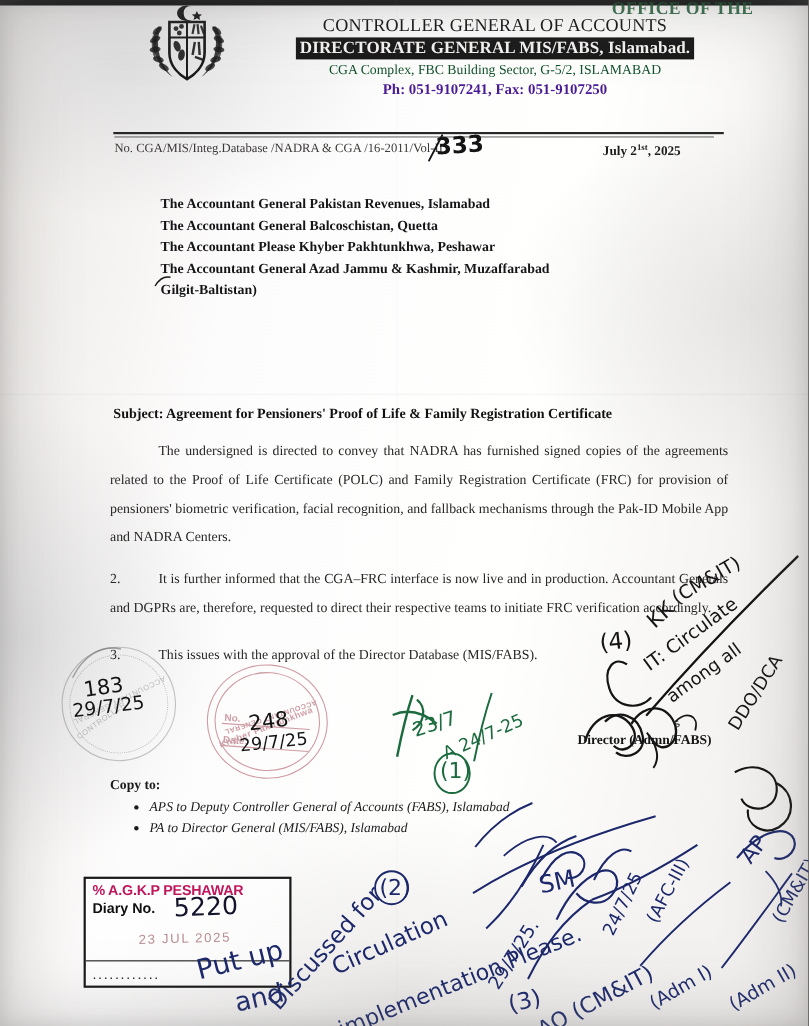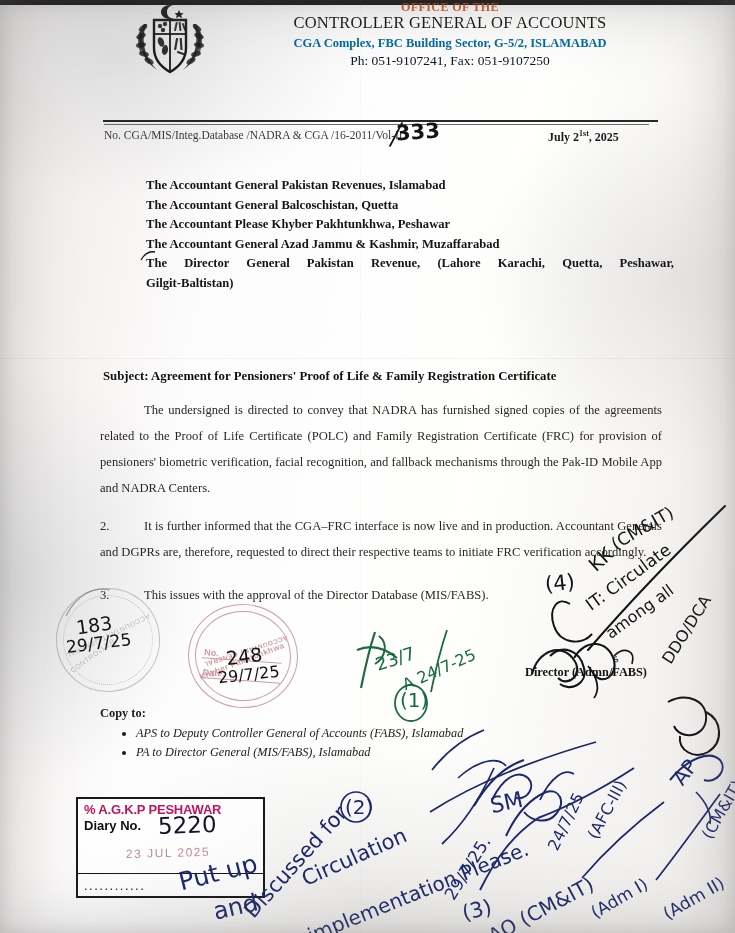--- a/index.html
+++ b/index.html
@@ -38,37 +38,37 @@
     position: absolute; left: 0; top: 0; width: 735px; height: 5px;
     background: #121212;
   }
 
   
   .emblem {
     position: absolute; left: 127px; top: 2px; width: 86px; height: 74px;
   }
   .hdr { position: absolute; left: 215px; top: 0px; width: 470px; text-align: center; }
   .hdr .l0 {
-    font-size: 12px; font-weight: bold; letter-spacing: .4px;
-    color: #c2410c; opacity: .85;
-    height: 13px; overflow: hidden;
+    font-size: 16px; font-weight: bold; letter-spacing: .4px;
+    color: #14532d; opacity: .85;
+    height: 13px; overflow: hidden; text-align: right;
   }
   .hdr .l1 {
     font-size: 16.5px; font-weight: normal; letter-spacing: .2px; margin-top: 0px;
     color: #161616;
   }
   .hdr .l2 {
     display: inline-block; margin-top: 2px;
     font-size: 15.5px; font-weight: bold; letter-spacing: .1px;
     background: #1b1b1b; color: #f4f2f0;
     padding: 0 3px;
     box-shadow: 0 0 0 1px #1b1b1b;
   }
-  .hdr .l3 { font-size: 12.5px; font-weight: bold; margin-top: 3px; color: #0369a1; }
-  .hdr .l4 { font-size: 13.5px; font-weight: normal; margin-top: 2px; color: #0f172a; }
+  .hdr .l3 { font-size: 12.5px; font-weight: normal; margin-top: 3px; color: #14532d; }
+  .hdr .l4 { font-size: 13.5px; font-weight: bold; margin-top: 2px; color: #4c1d95; }
 
   .rule {
     position: absolute; left: 103px; top: 120px; width: 555px; height: 0;
     border-top: 2.2px solid #2a2a2a;
   }
   .rule.thin { top: 124px; border-top: 1px solid #6b6b6b; width: 545px; left: 104px; }
 
   
   .refline {
     position: absolute; left: 104px; top: 129px; width: 560px; height: 18px;
@@ -269,20 +269,21 @@
           <rect x="53" y="36" width="2.2" height="12" transform="rotate(-4 54 42)"></rect>
           <rect x="50" y="50" width="8" height="2.2" transform="rotate(20 54 51)"></rect>
         </g>
       </g>
     </svg>
   </div>
 
   <div class="hdr">
     <div class="l0">OFFICE OF THE</div>
     <div class="l1">CONTROLLER GENERAL OF ACCOUNTS</div>
+    <div class="l2">DIRECTORATE GENERAL MIS/FABS, Islamabad.</div>
     <div class="l3">CGA Complex, FBC Building Sector, G-5/2, ISLAMABAD</div>
     <div class="l4">Ph: 051-9107241, Fax: 051-9107250</div>
   </div>
 
   <div class="rule"></div>
   <div class="rule thin"></div>
 
   <div class="refline">
     <span class="ref">No. CGA/MIS/Integ.Database /NADRA &amp; CGA /16-2011/Vol-II</span>
     <span class="date"><span>July 2</span><span class="sup">1st</span><span>, 2025</span></span>
@@ -291,21 +292,20 @@
   <div class="hw ink-black" style="left:396px; top:120px; font-size:21px; transform:rotate(-4deg); font-weight:600;">333</div>
   <svg class="scribble" style="left:388px; top:122px;" width="22" height="26">
     <path d="M14 1 L2 24" stroke="#161616" stroke-width="1.7" fill="none" stroke-linecap="round"></path>
   </svg>
 
   <div class="addr">
     <div>The Accountant General Pakistan Revenues, Islamabad</div>
     <div>The Accountant General Balcoschistan, Quetta</div>
     <div>The Accountant Please Khyber Pakhtunkhwa, Peshawar</div>
     <div>The Accountant General Azad Jammu &amp; Kashmir, Muzaffarabad</div>
-    <span class="wide">The Director General Pakistan Revenue, (Lahore Karachi, Quetta, Peshawar,</span>
     <span class="wide2">Gilgit-Baltistan)</span>
   </div>
 
   <svg class="scribble" style="left:140px; top:250px;" width="16" height="12">
     <path d="M1 10 C5 3, 10 1, 15 2" stroke="#1a1a1a" stroke-width="1.3" fill="none"></path>
   </svg>
 
   <div class="subject">Subject: Agreement for Pensioners' Proof of Life &amp; Family Registration Certificate</div>
 
   <div class="body-p p1">

